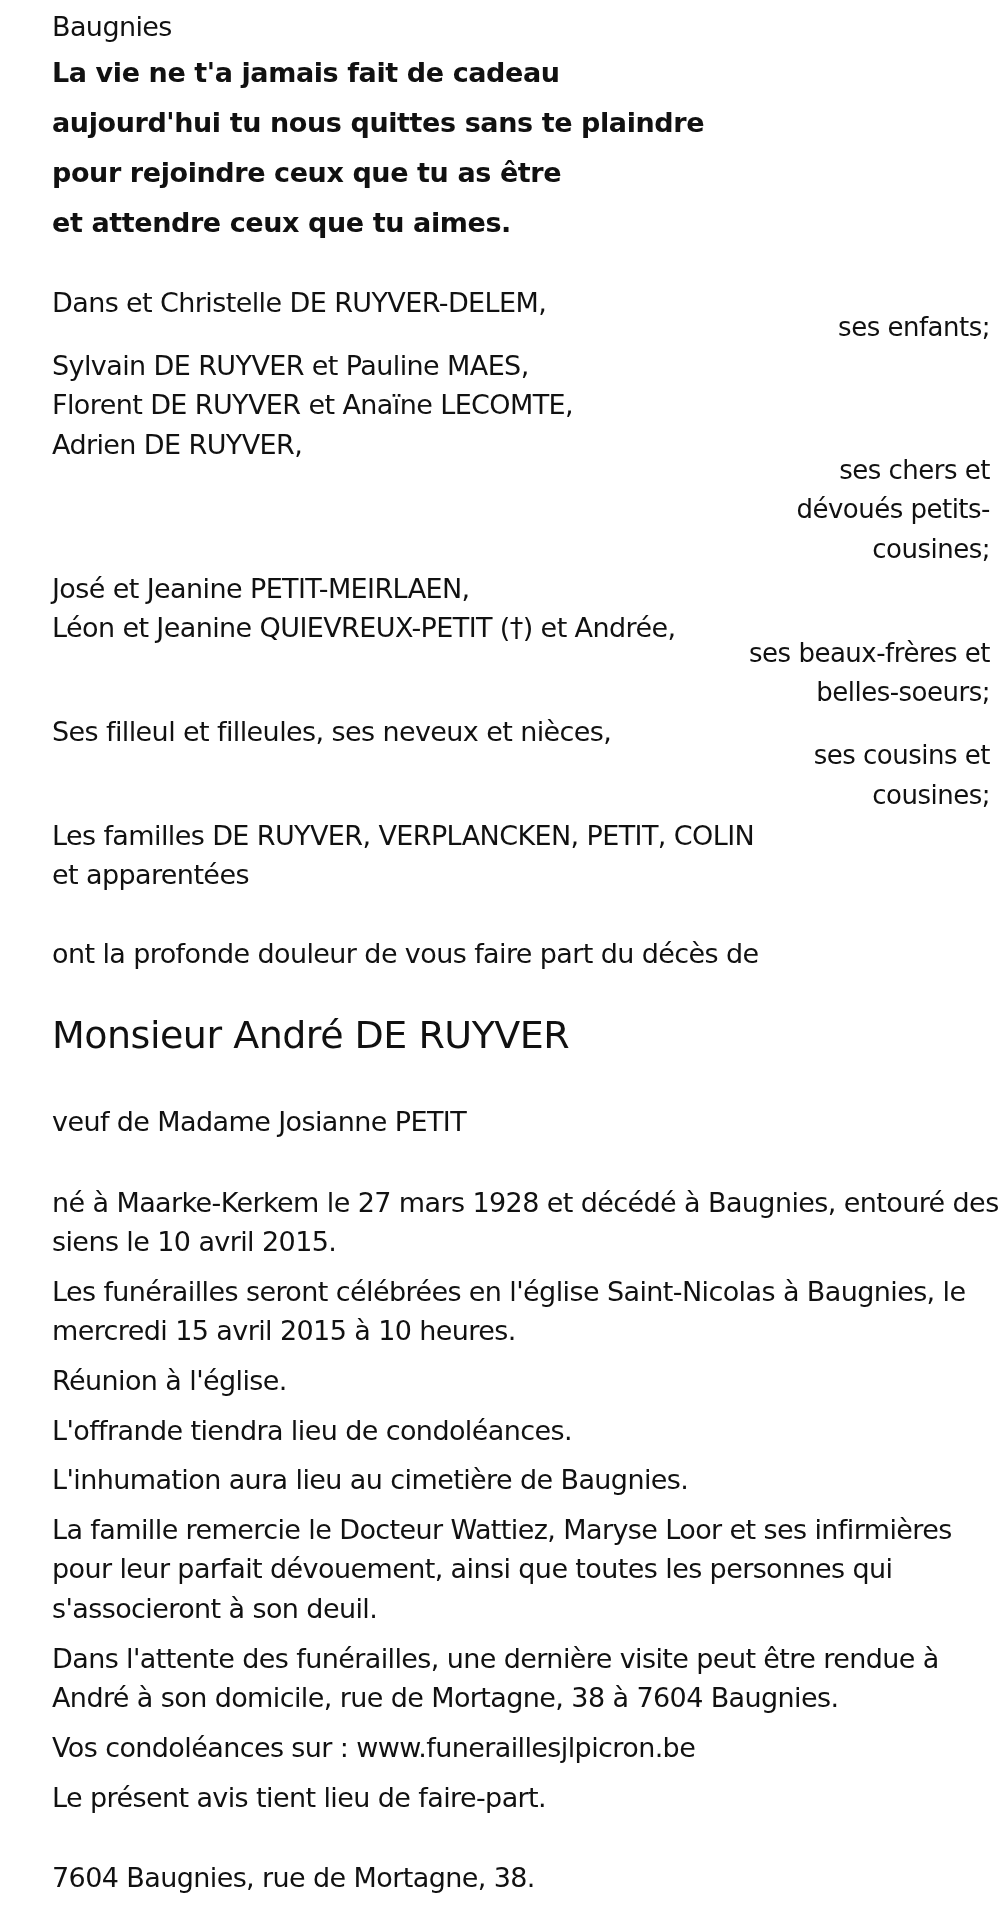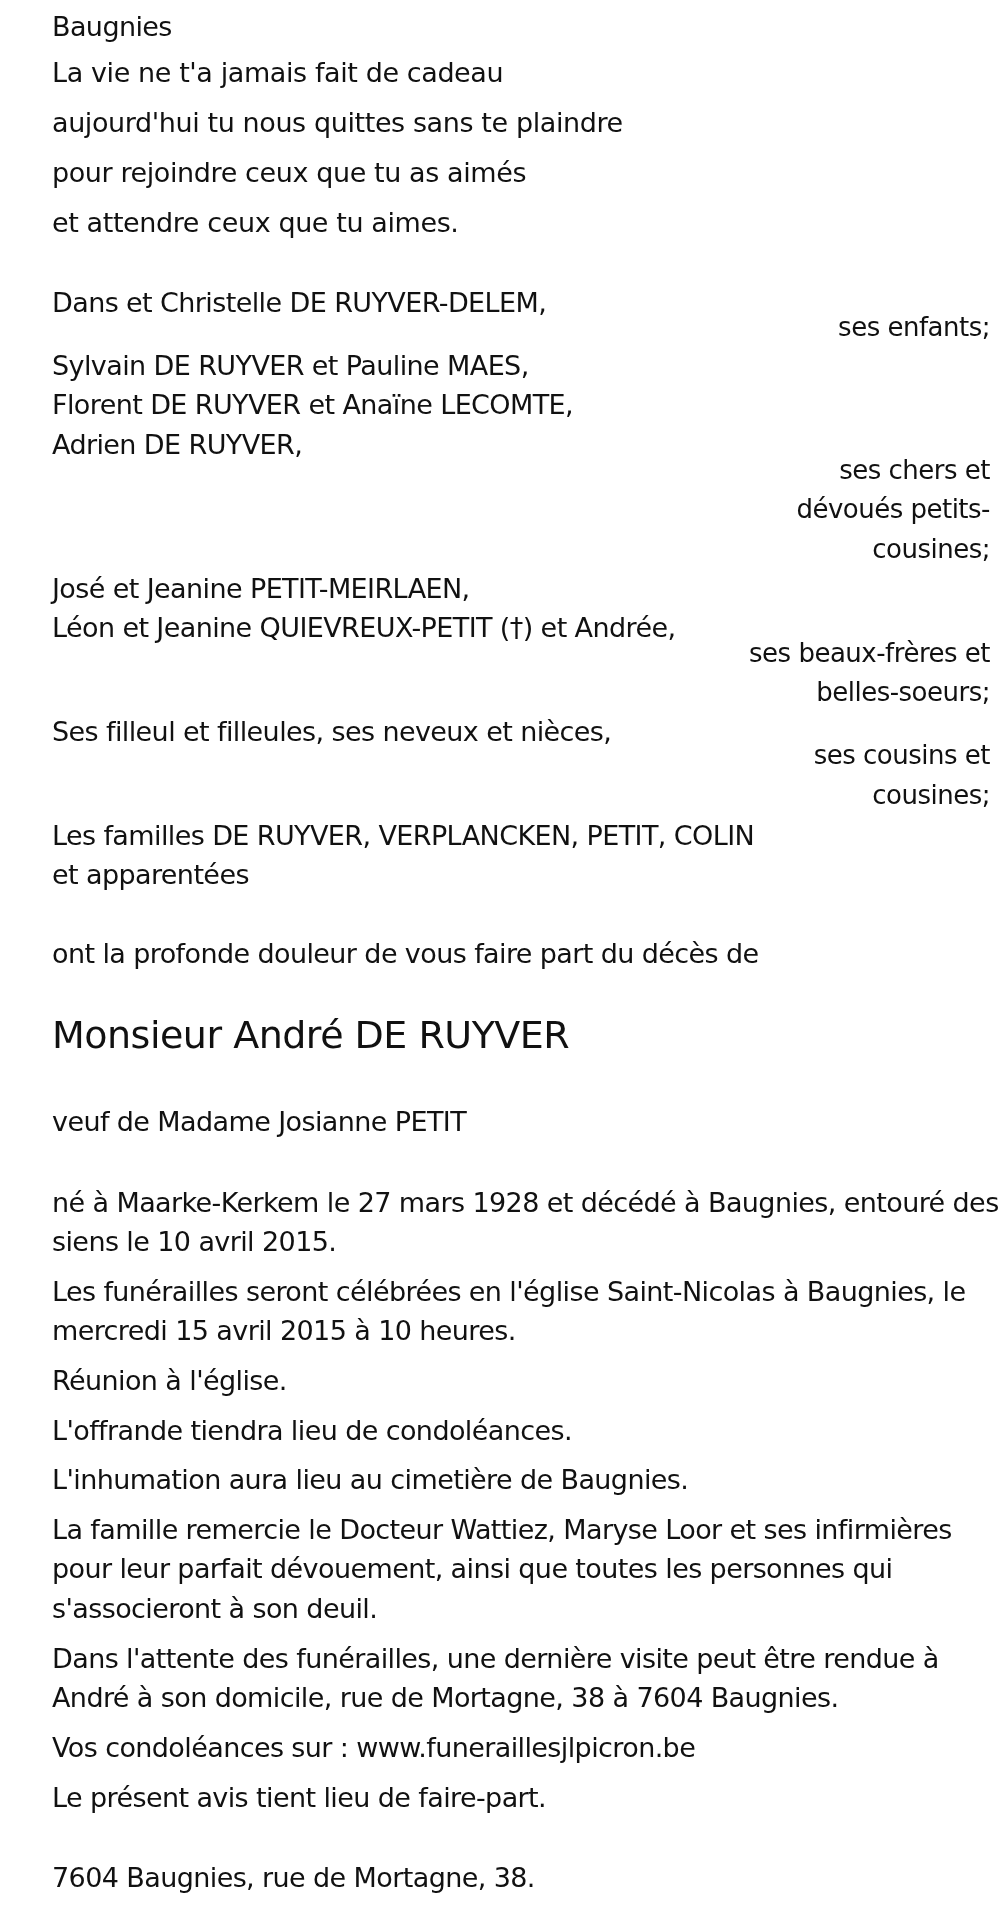--- a/index.html
+++ b/index.html
@@ -8,33 +8,33 @@
     font-family: "DejaVu Sans", "Liberation Sans", sans-serif;
     color: #111111;
   }
   .ln {
     position: absolute; left: 10px; white-space: nowrap;
     font-size: 27px; line-height: 40px; height: 40px;
     letter-spacing: -0.6px;
     margin-left: 42px;
   }
   .r { left: auto; right: 10px; text-align: right; font-size: 26px; letter-spacing: -0.5px; }
-  .b { font-weight: normal; font-size: 27px; letter-spacing: -0.4px; }
+  .b { font-weight: bold; font-size: 27px; letter-spacing: -0.4px; }
   .title { font-weight: normal; font-size: 38px; line-height: 50px; height: 50px; letter-spacing: -0.5px; }
   .strong { font-weight: normal; }
 </style>
 </head>
 <body>
 
 <div>
   <div class="ln" style="top:7px">Baugnies</div>
 
   <div class="ln b" style="top:53px">La vie ne t'a jamais fait de cadeau</div>
   <div class="ln b" style="top:103px">aujourd'hui tu nous quittes sans te plaindre</div>
-  <div class="ln b" style="top:153px">pour rejoindre ceux que tu as aimés</div>
+  <div class="ln b" style="top:153px">pour rejoindre ceux que tu as être</div>
   <div class="ln b" style="top:203px">et attendre ceux que tu aimes.</div>
 
   <div class="ln" style="top:283px">Dans et Christelle DE RUYVER-DELEM,</div>
   <div class="ln r" style="top:307px">ses enfants;</div>
 
   <div class="ln" style="top:346px">Sylvain DE RUYVER et Pauline MAES,</div>
   <div class="ln" style="top:385px">Florent DE RUYVER et Anaïne LECOMTE,</div>
   <div class="ln" style="top:425px">Adrien DE RUYVER,</div>
   <div class="ln r" style="top:450px">ses chers et</div>
   <div class="ln r" style="top:489px">dévoués petits-</div>

